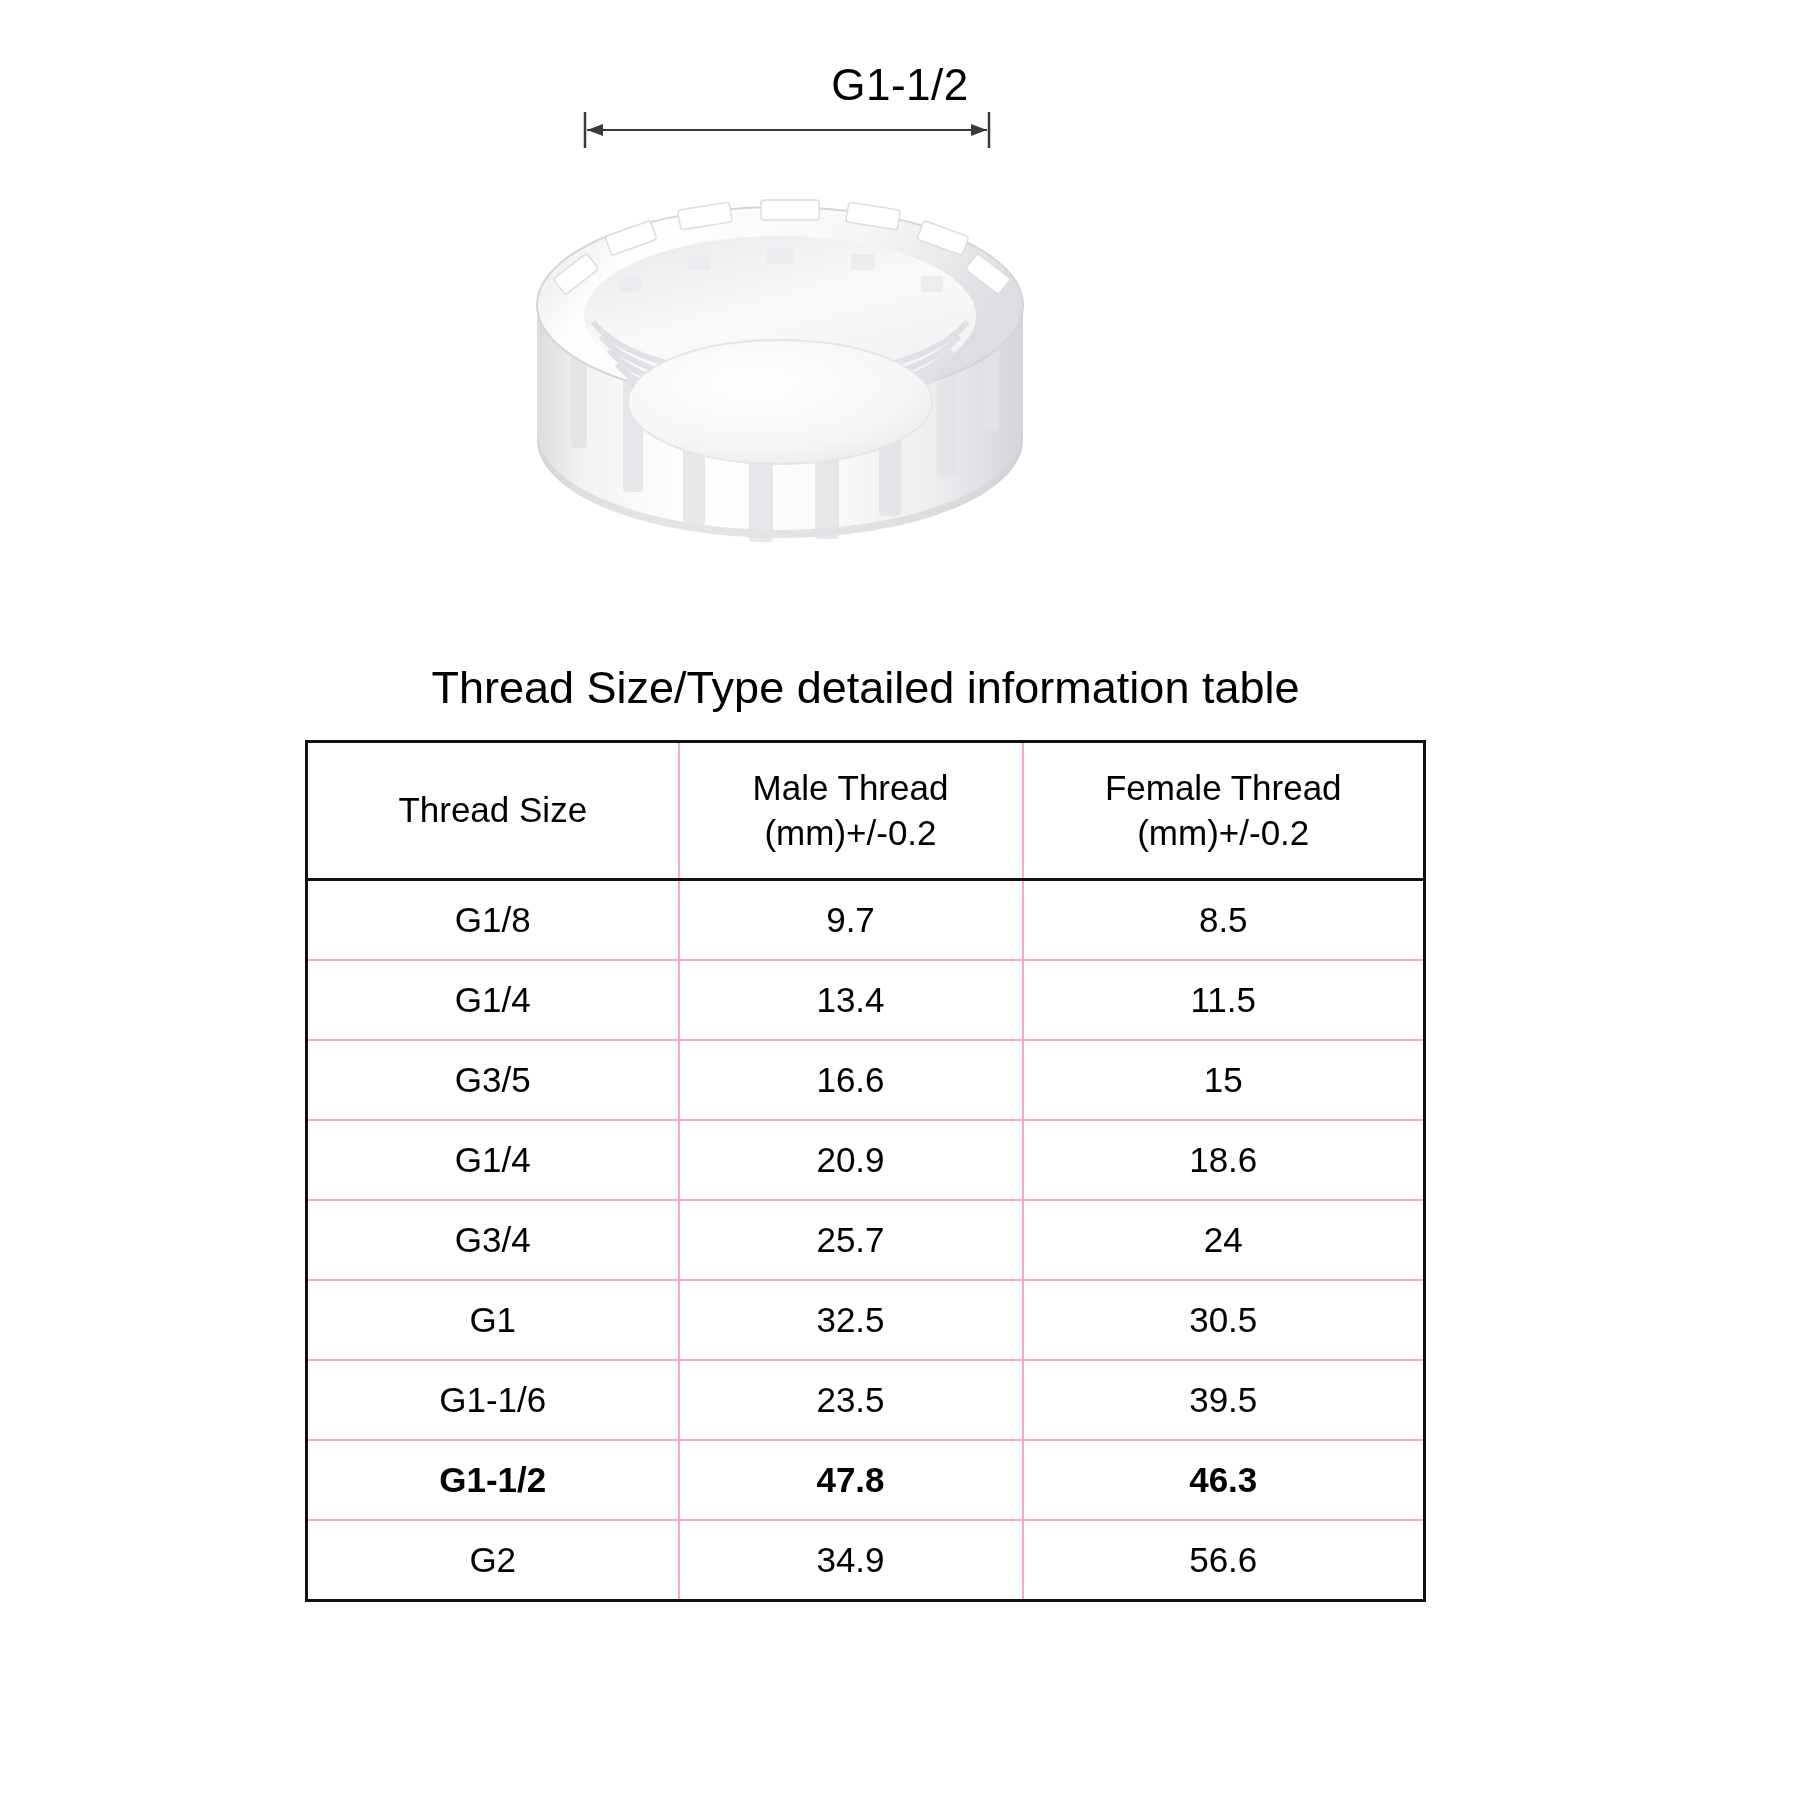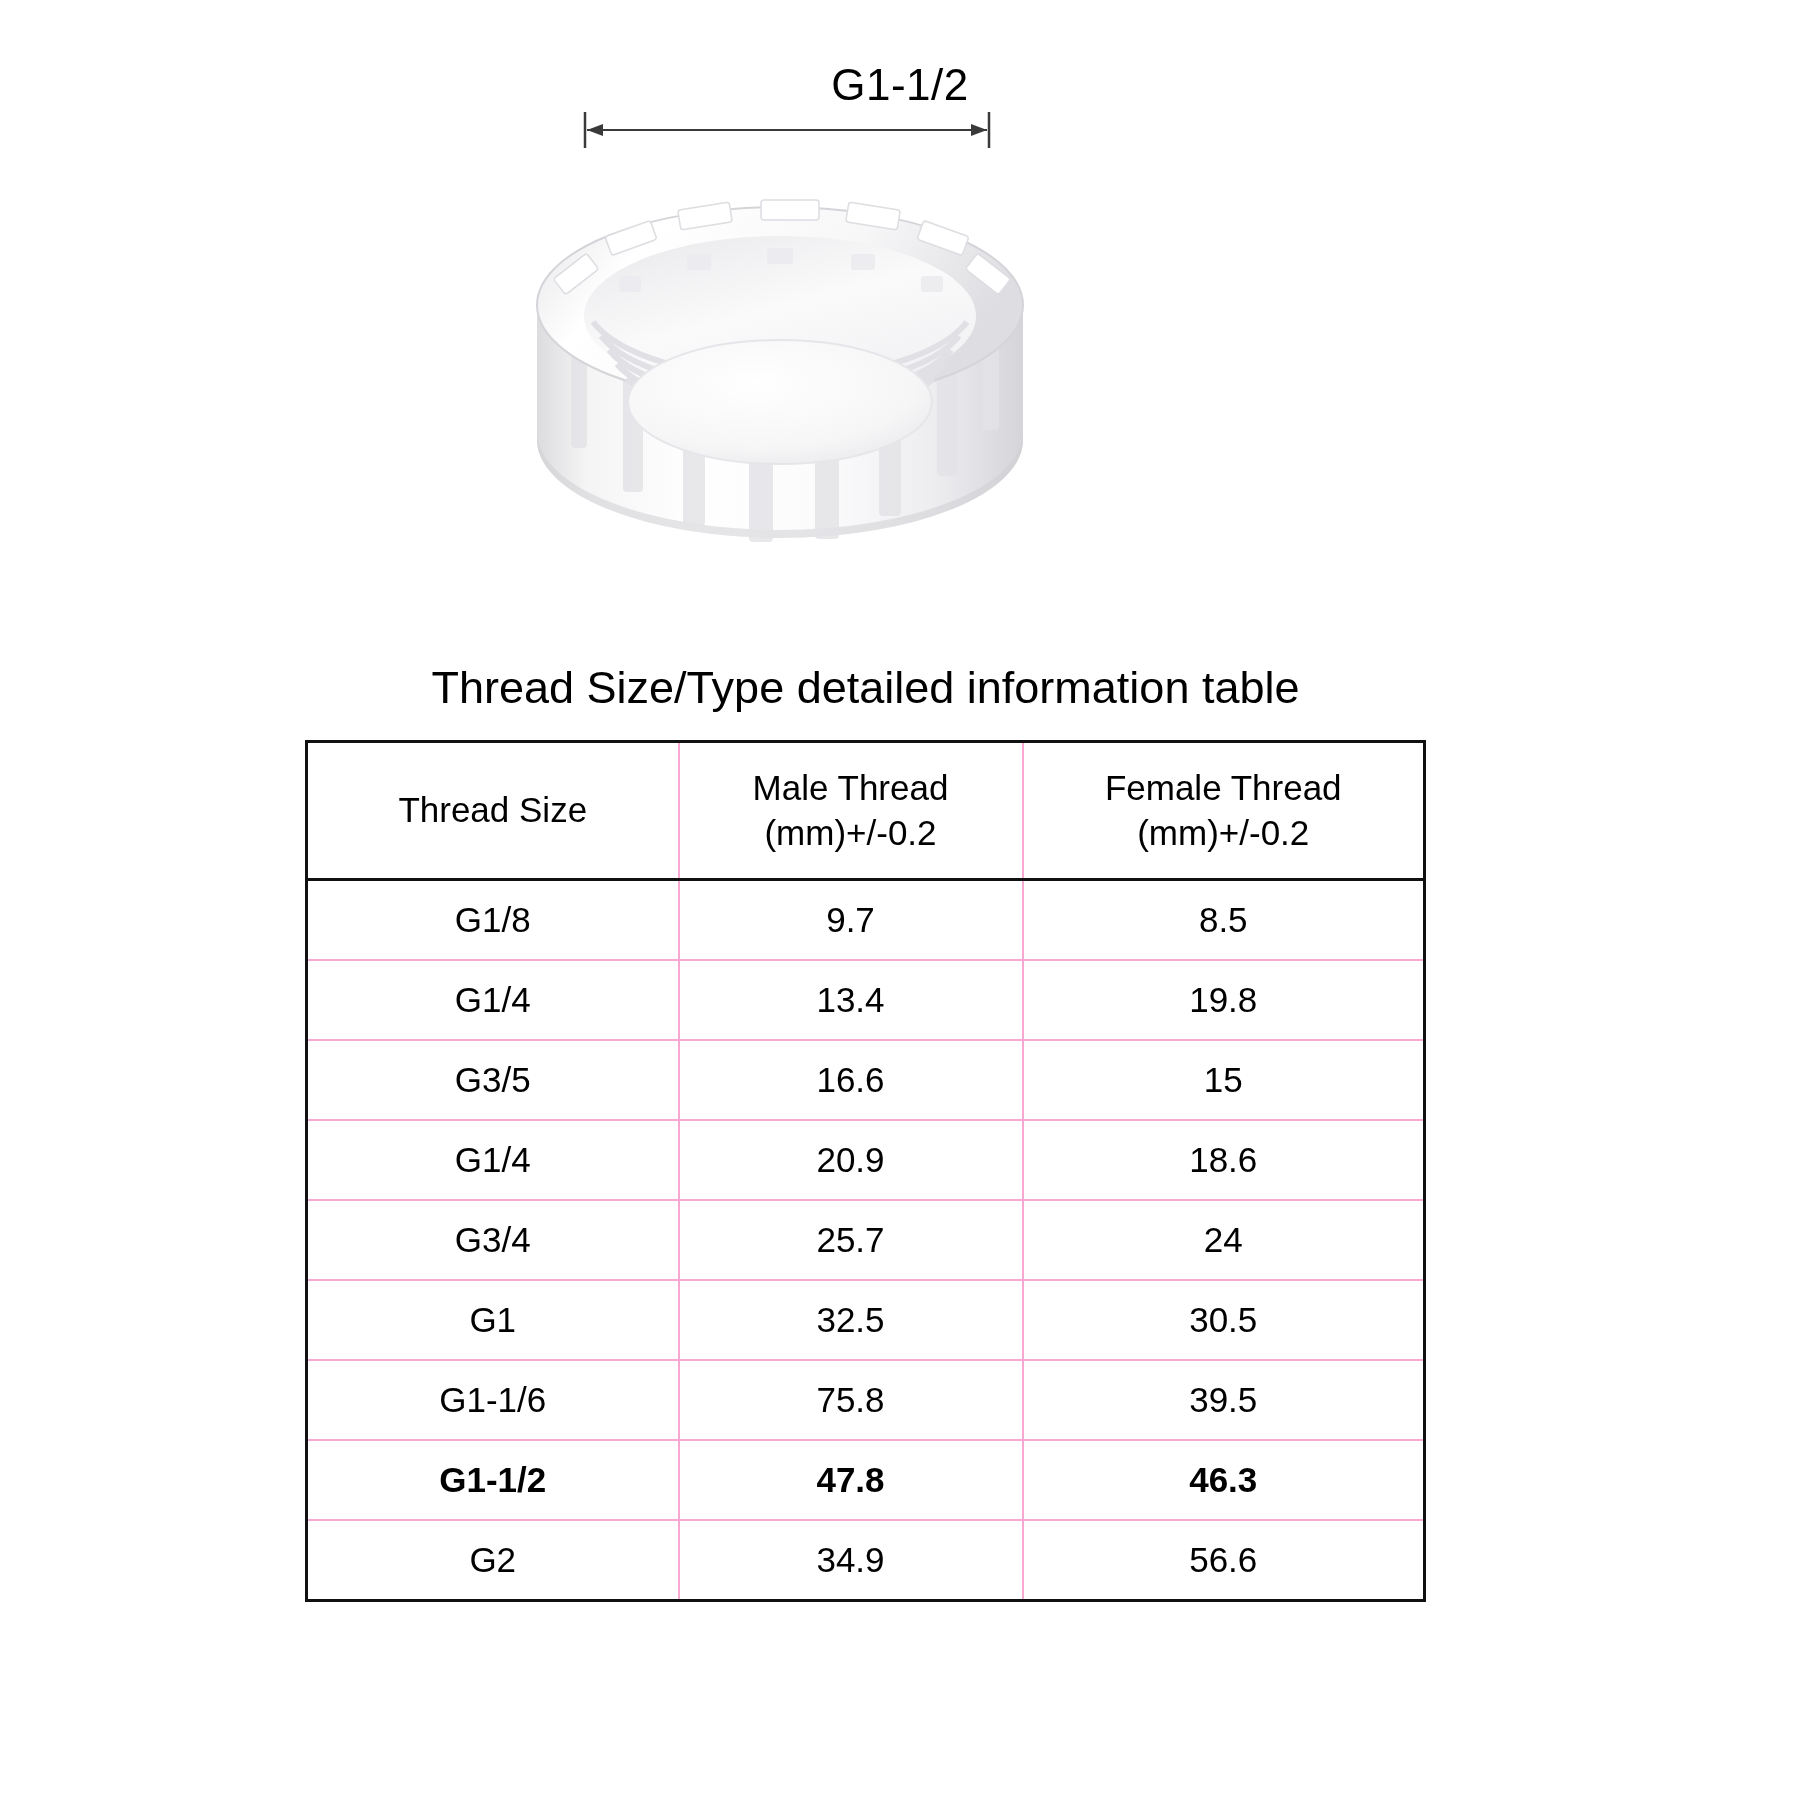--- a/index.html
+++ b/index.html
@@ -219,21 +219,21 @@
     </thead>
     <tbody id="table-body">
         <tr>
           <td>G1/8</td>
           <td>9.7</td>
           <td>8.5</td>
         </tr>
         <tr>
           <td>G1/4</td>
           <td>13.4</td>
-          <td>19.8</td>
+          <td>11.5</td>
         </tr>
         <tr>
           <td>G3/5</td>
           <td>16.6</td>
           <td>15</td>
         </tr>
         <tr>
           <td>G1/4</td>
           <td>20.9</td>
           <td>18.6</td>
@@ -243,21 +243,21 @@
           <td>25.7</td>
           <td>24</td>
         </tr>
         <tr>
           <td>G1</td>
           <td>32.5</td>
           <td>30.5</td>
         </tr>
         <tr>
           <td>G1-1/6</td>
-          <td>75.8</td>
+          <td>23.5</td>
           <td>39.5</td>
         </tr>
         <tr class="bold-row">
           <td>G1-1/2</td>
           <td>47.8</td>
           <td>46.3</td>
         </tr>
         <tr>
           <td>G2</td>
           <td>34.9</td>

